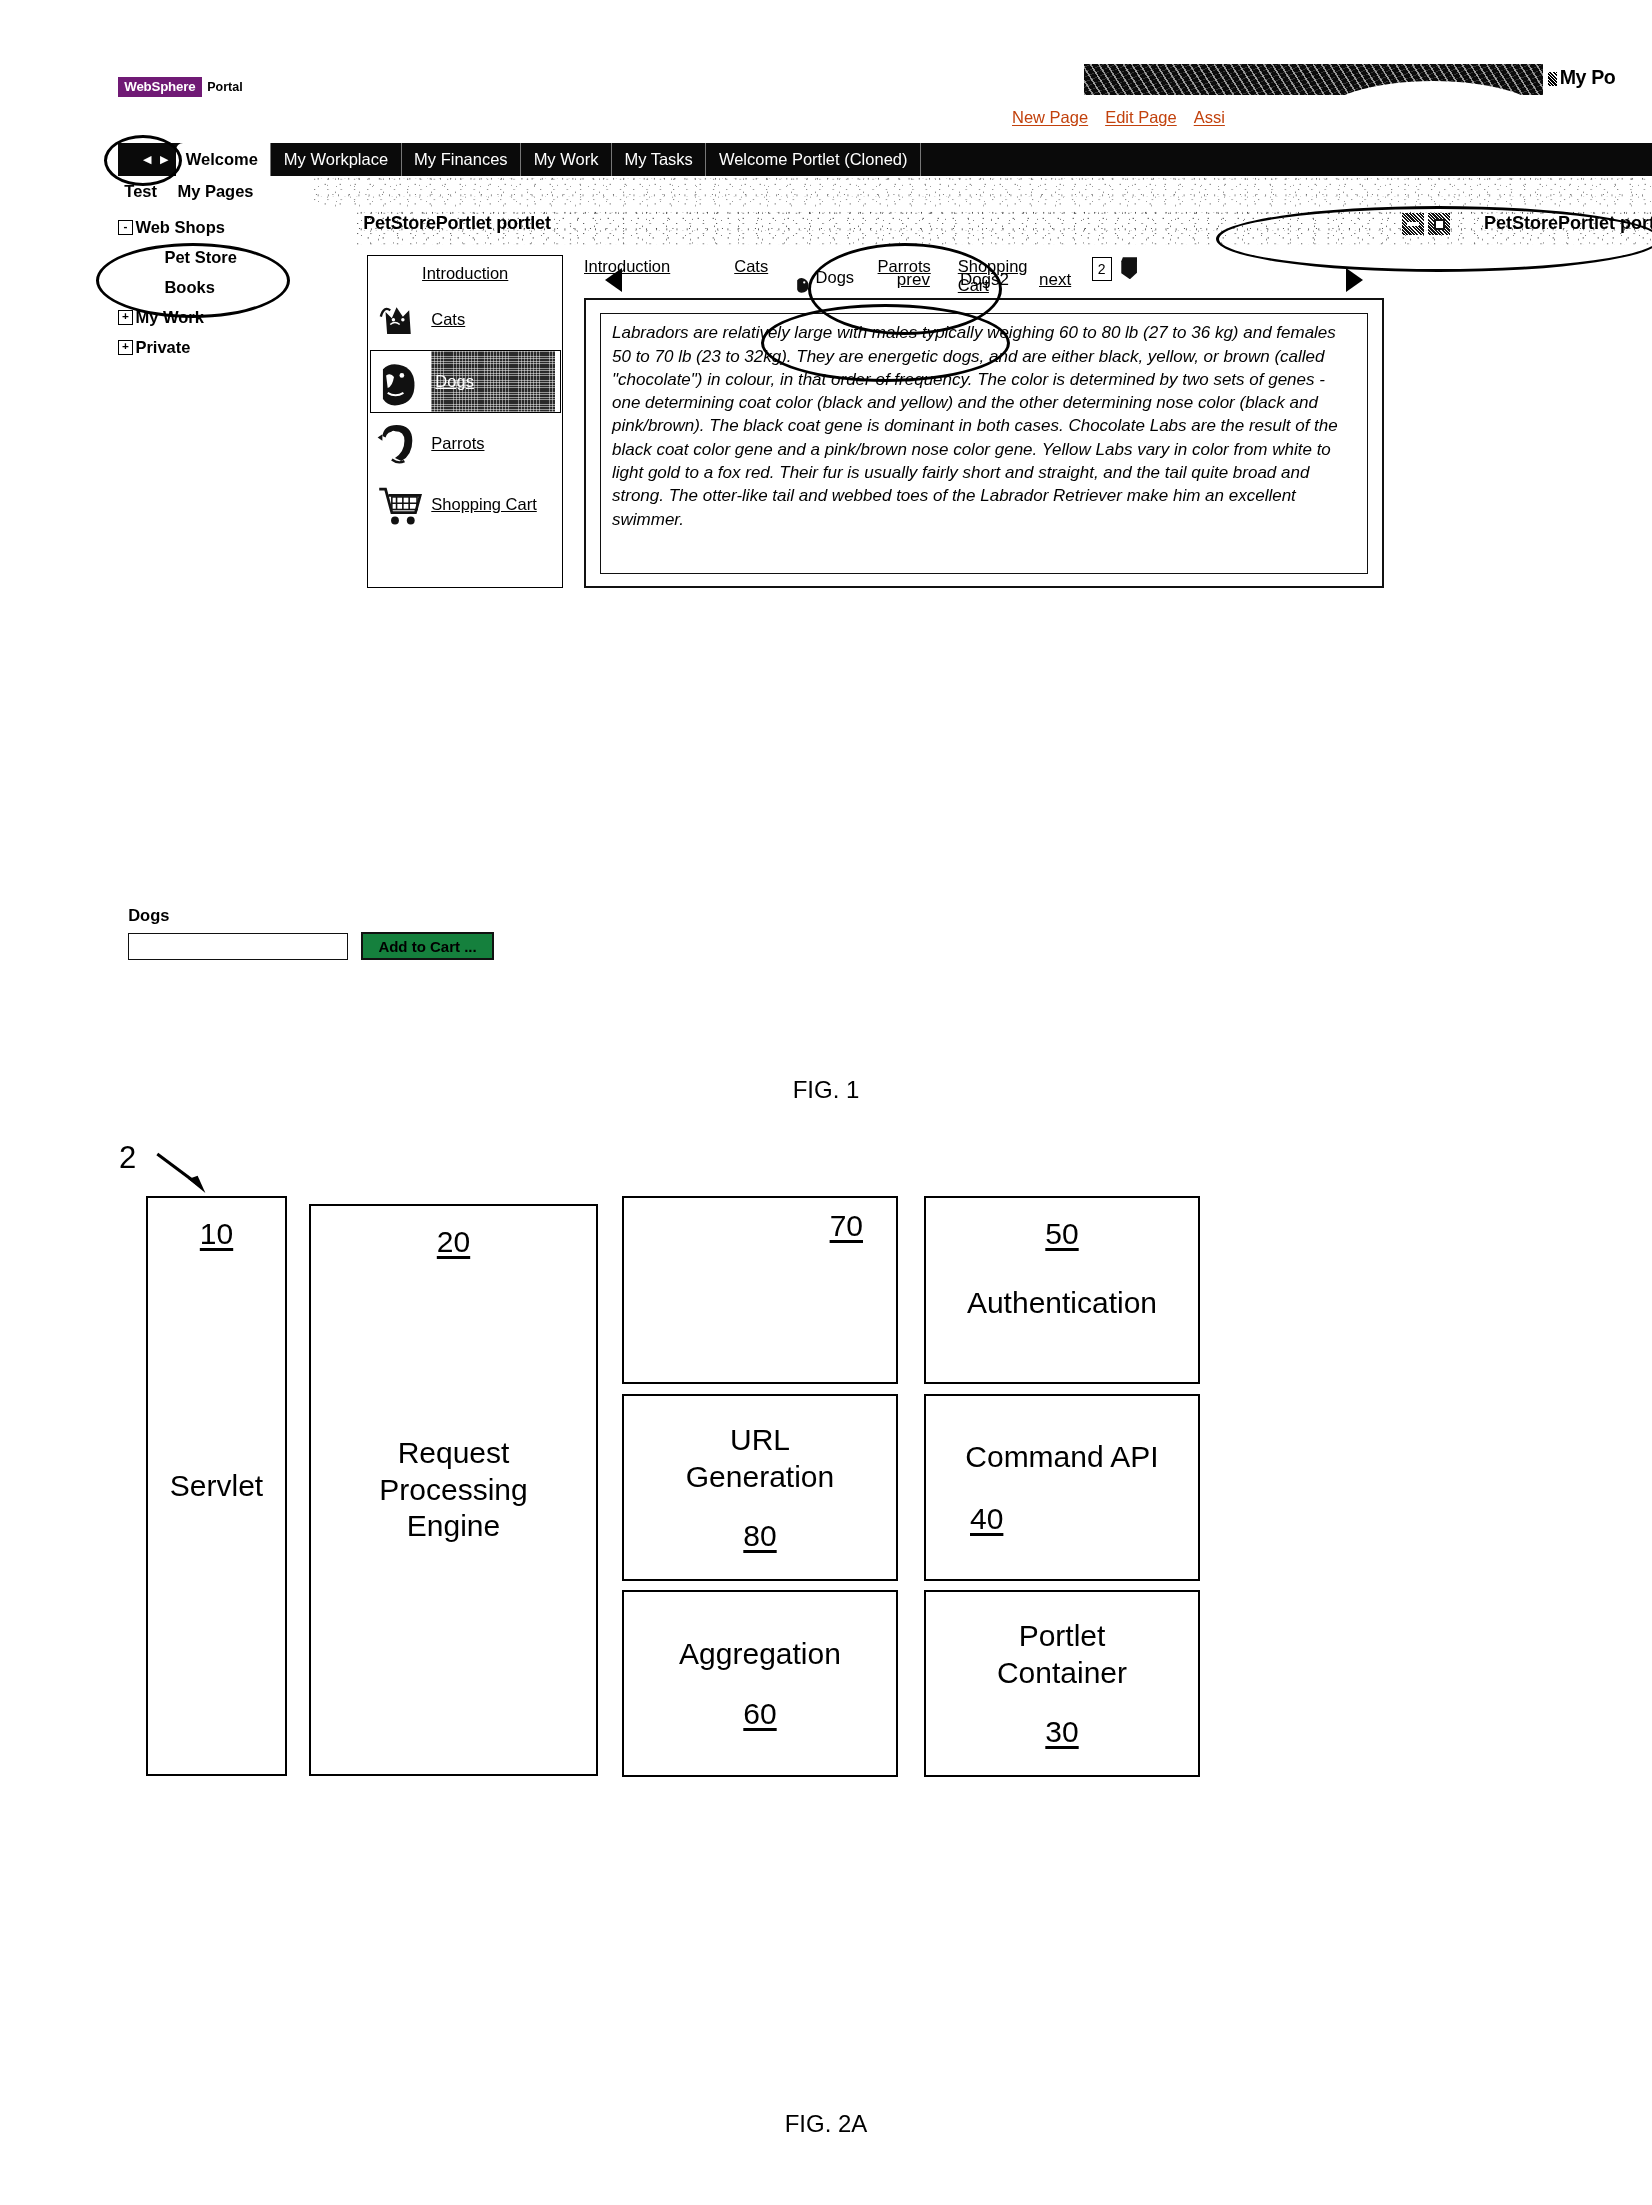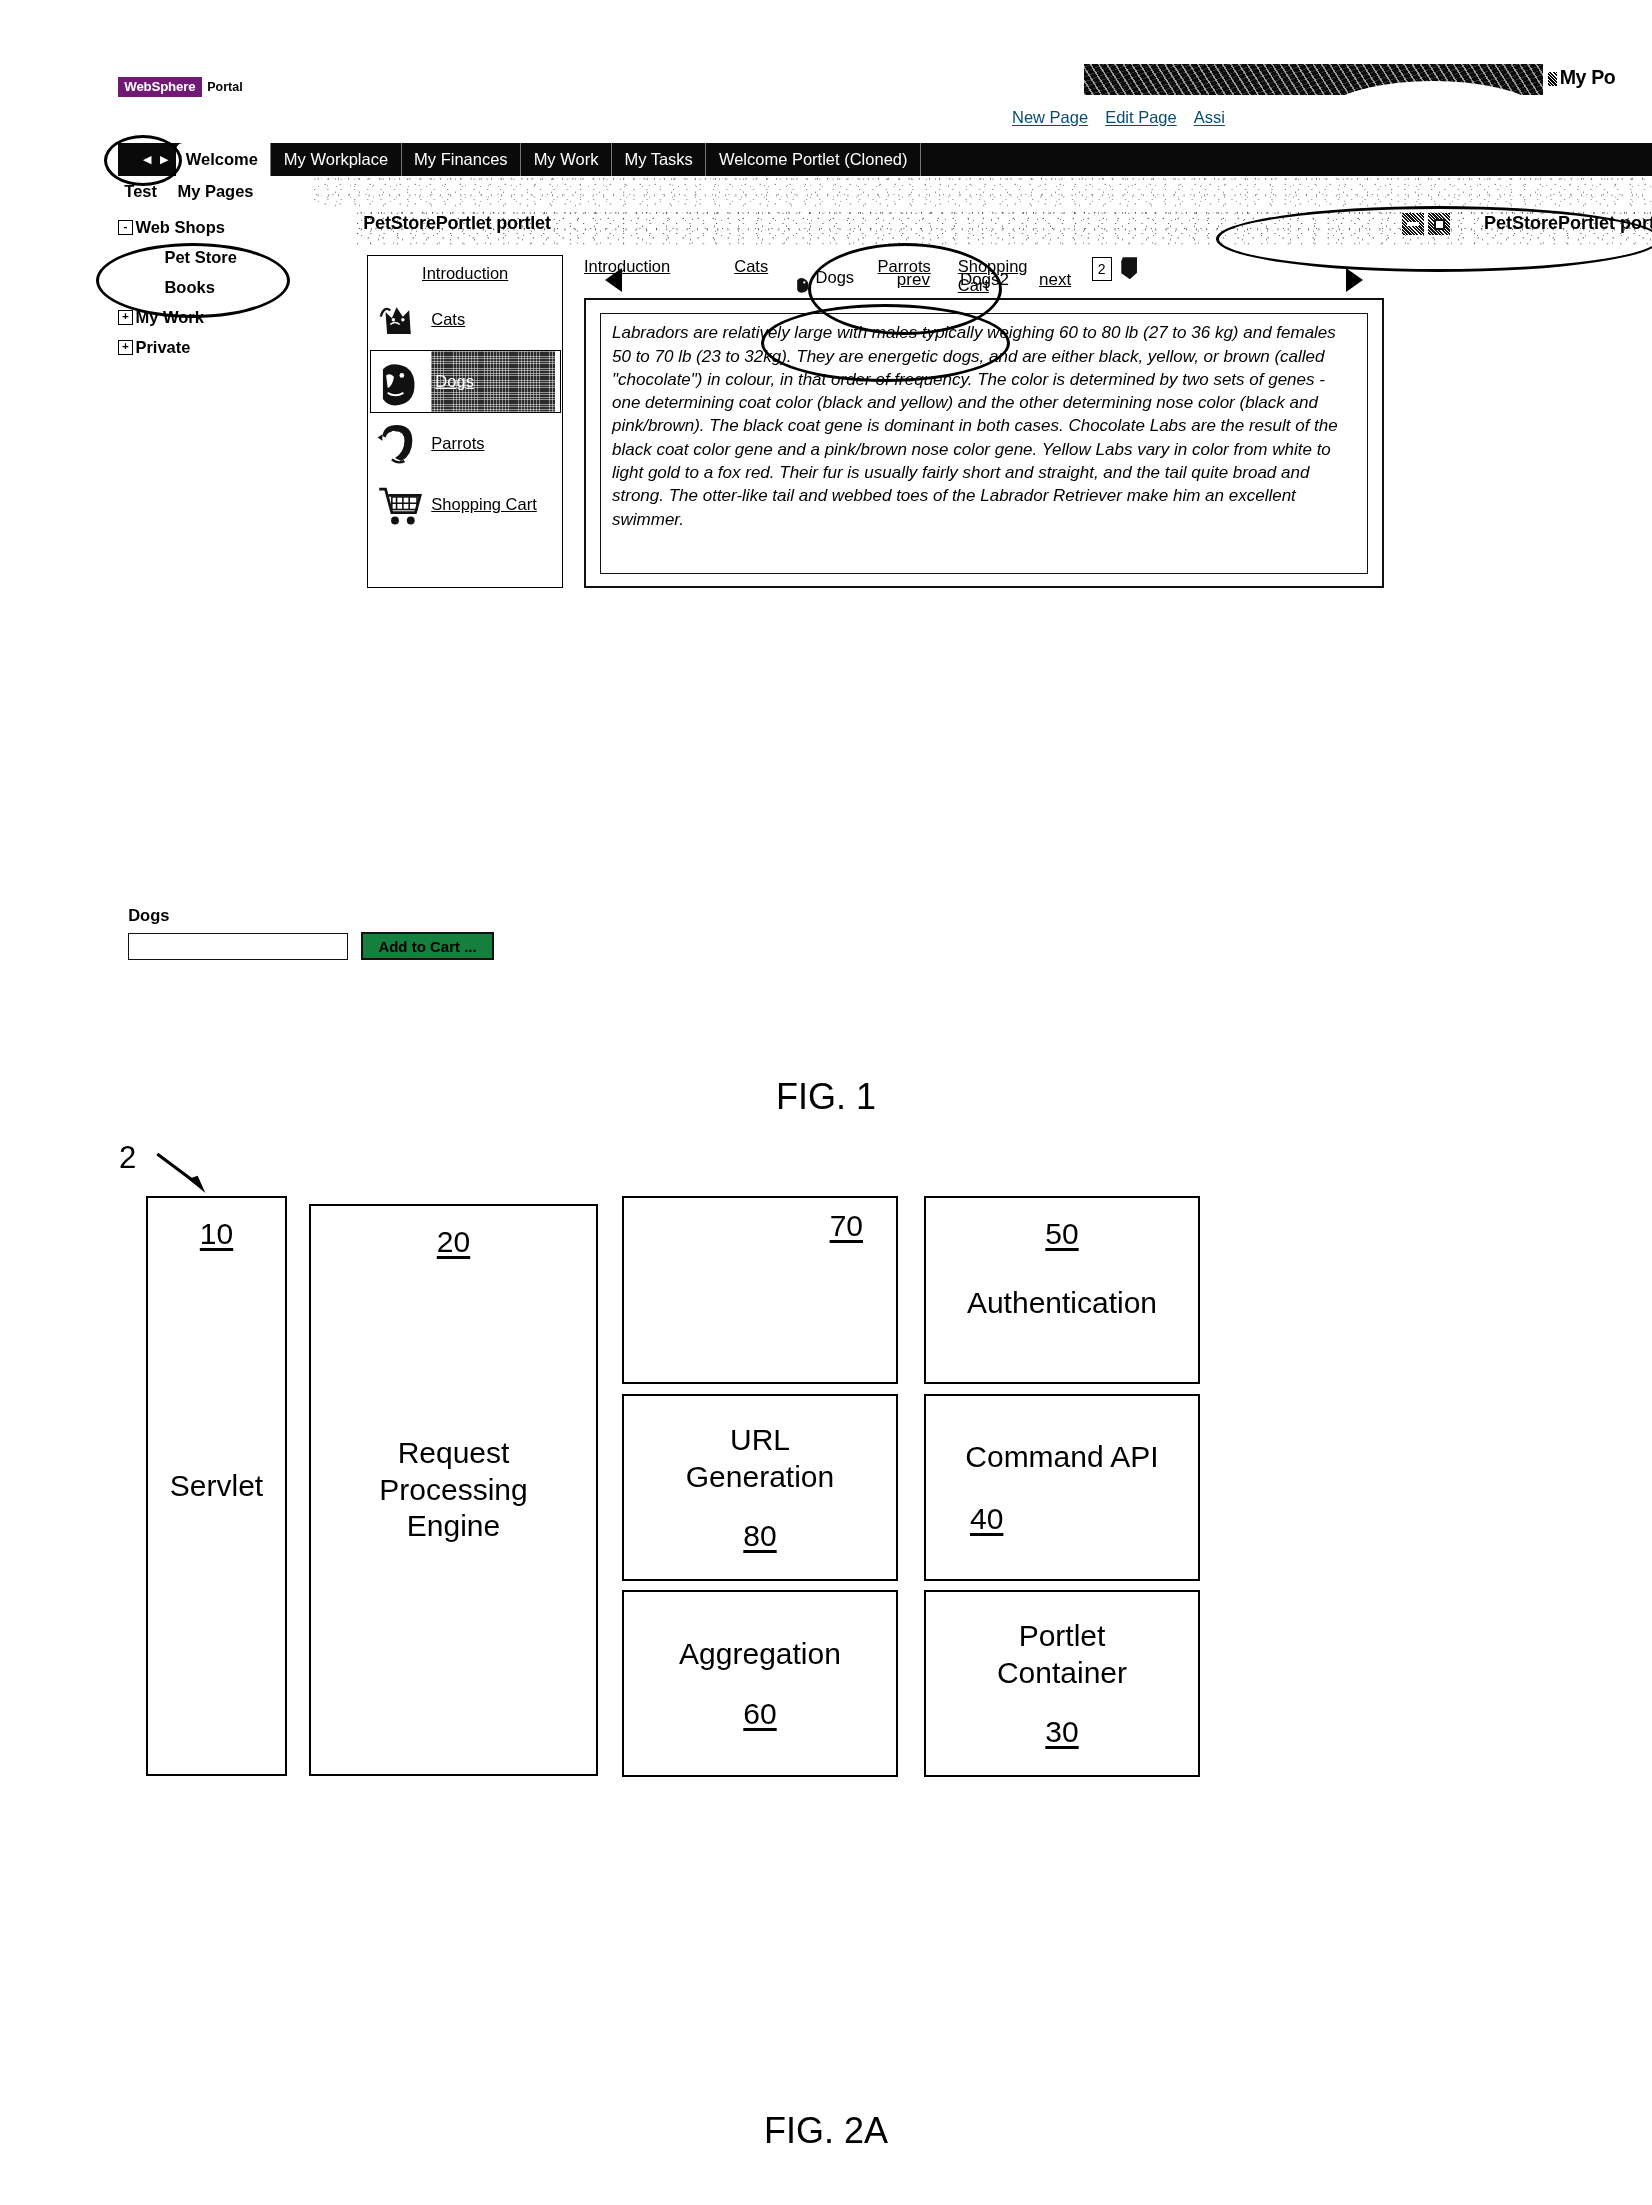--- a/index.html
+++ b/index.html
@@ -73,21 +73,21 @@
     background-image: repeating-linear-gradient(45deg,#fff 0 0.8px,transparent 0.8px 2.4px);
   }
 
   .page-actions {
     left: 894px; top: 53px;
     width: 643px;
     font-size: 16.5px;
     display: flex; gap: 17px;
   }
   .page-actions a {
-    color:#0c4a6e; text-decoration: underline; text-underline-offset: 2.4px;
+    color:#c2410c; text-decoration: underline; text-underline-offset: 2.4px;
     white-space: nowrap;
   }
 
   
   .navbar {
     left: 0px; top: 88px;
     width: 1537px; height: 33px;
     background: #0a0a0a;
     display: flex; align-items: stretch;
     overflow: hidden;
@@ -274,21 +274,21 @@
     position:absolute;
     border: 3.9px solid #000;
     border-radius: 50%;
     background: transparent;
     pointer-events: none;
   }
   .ellipse.thin { border-width: 3.1px; }
 
   
   .fig-caption {
-    font-size: 36px; font-weight: normal; text-align:center;
+    font-size: 24px; font-weight: normal; text-align:center;
     font-family:"Liberation Sans", sans-serif;
   }
 
   
   #fig2 { left: 146px; top: 1196px; width: 1357px; height: 769px; }
   .dgm-box {
     position:absolute; border: 2.4px solid #000; background:#fff;
     display:flex; flex-direction:column; align-items:center; justify-content:center;
     box-sizing:border-box; text-align:center;
   }

